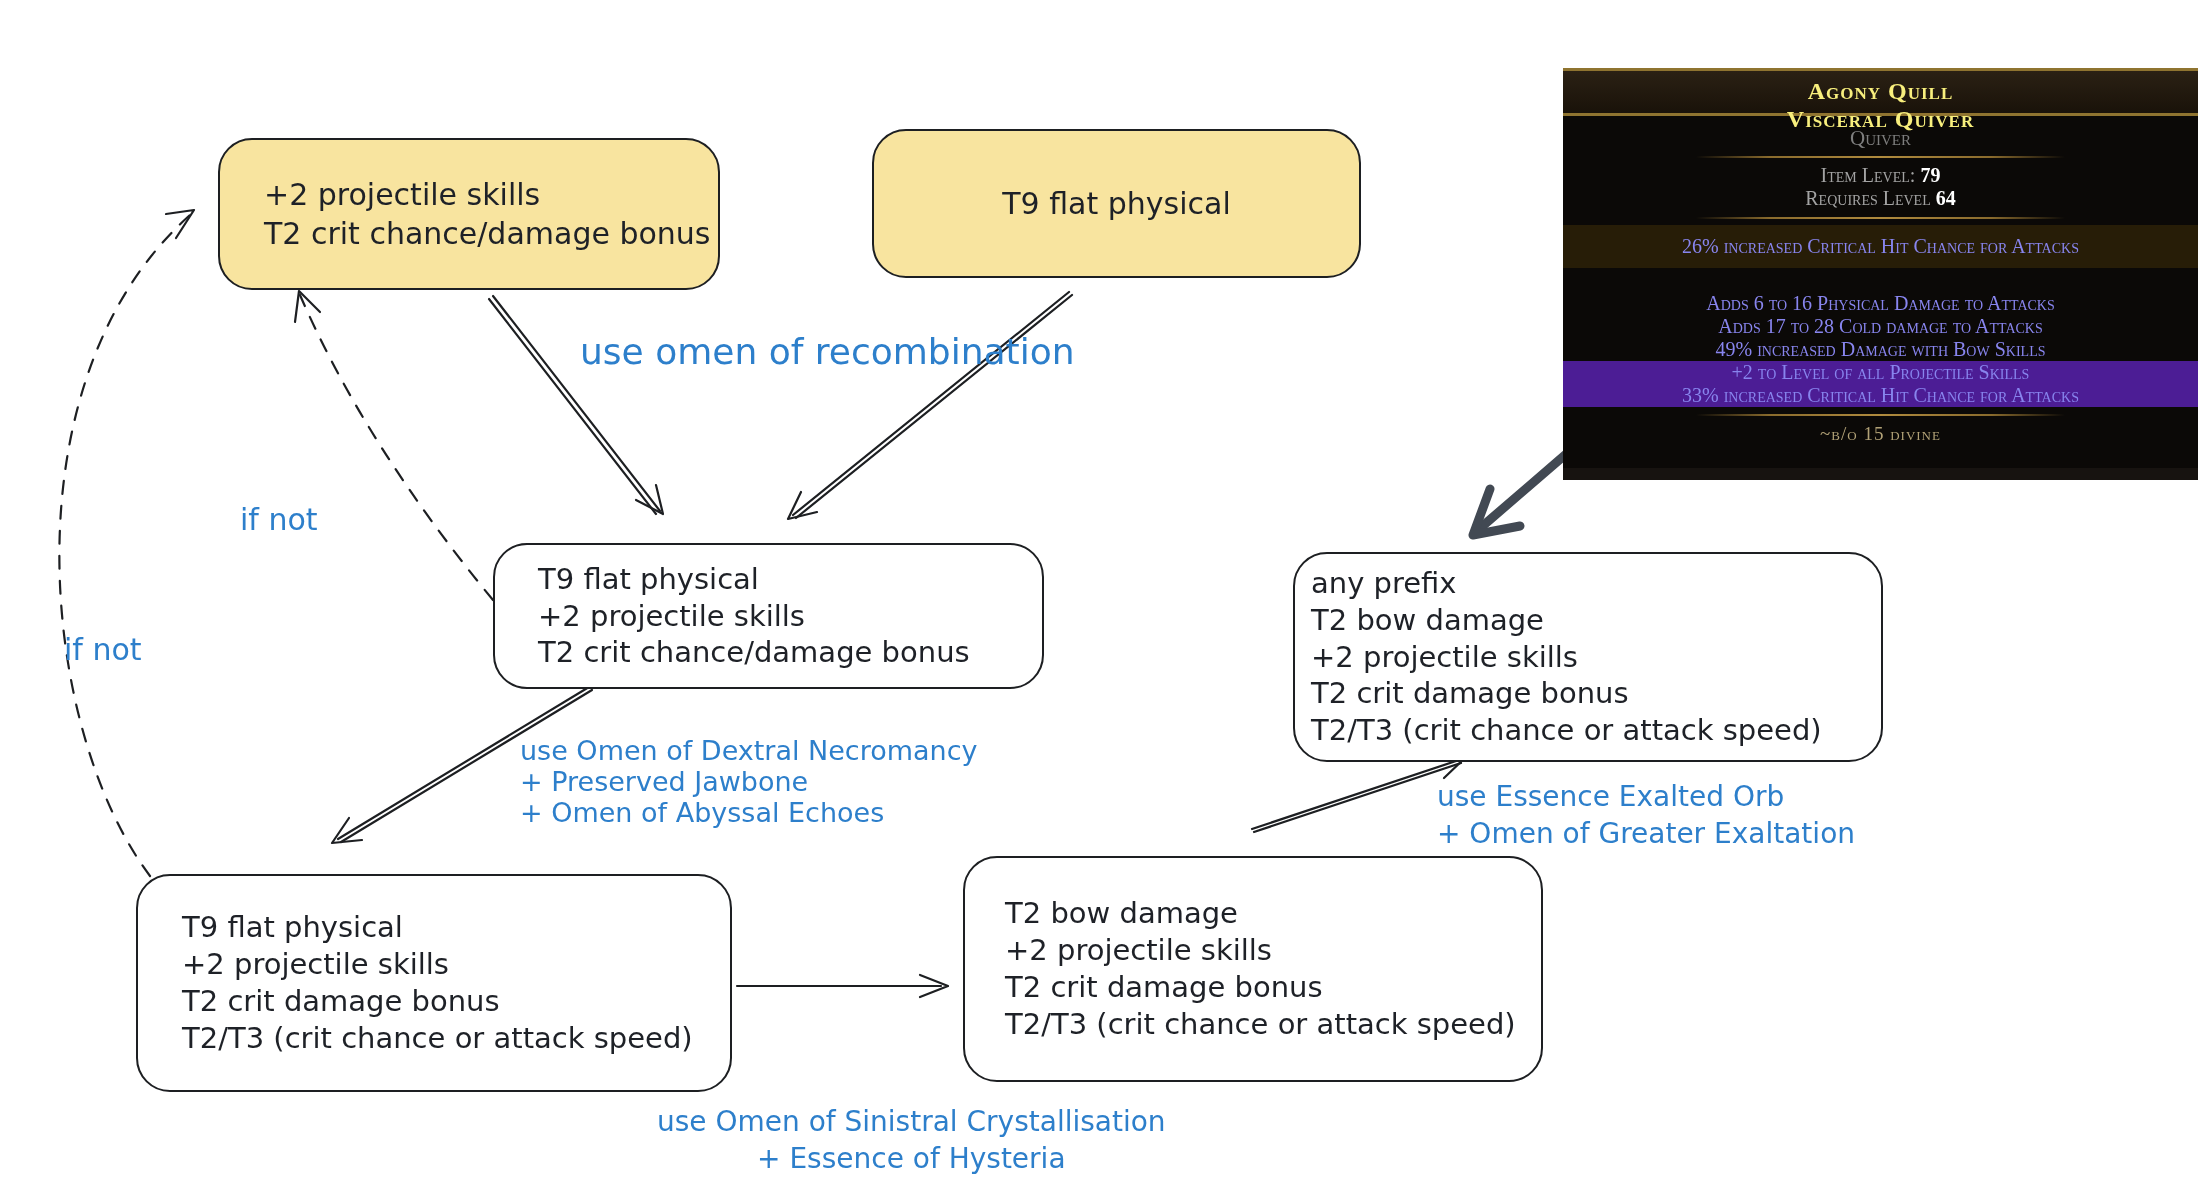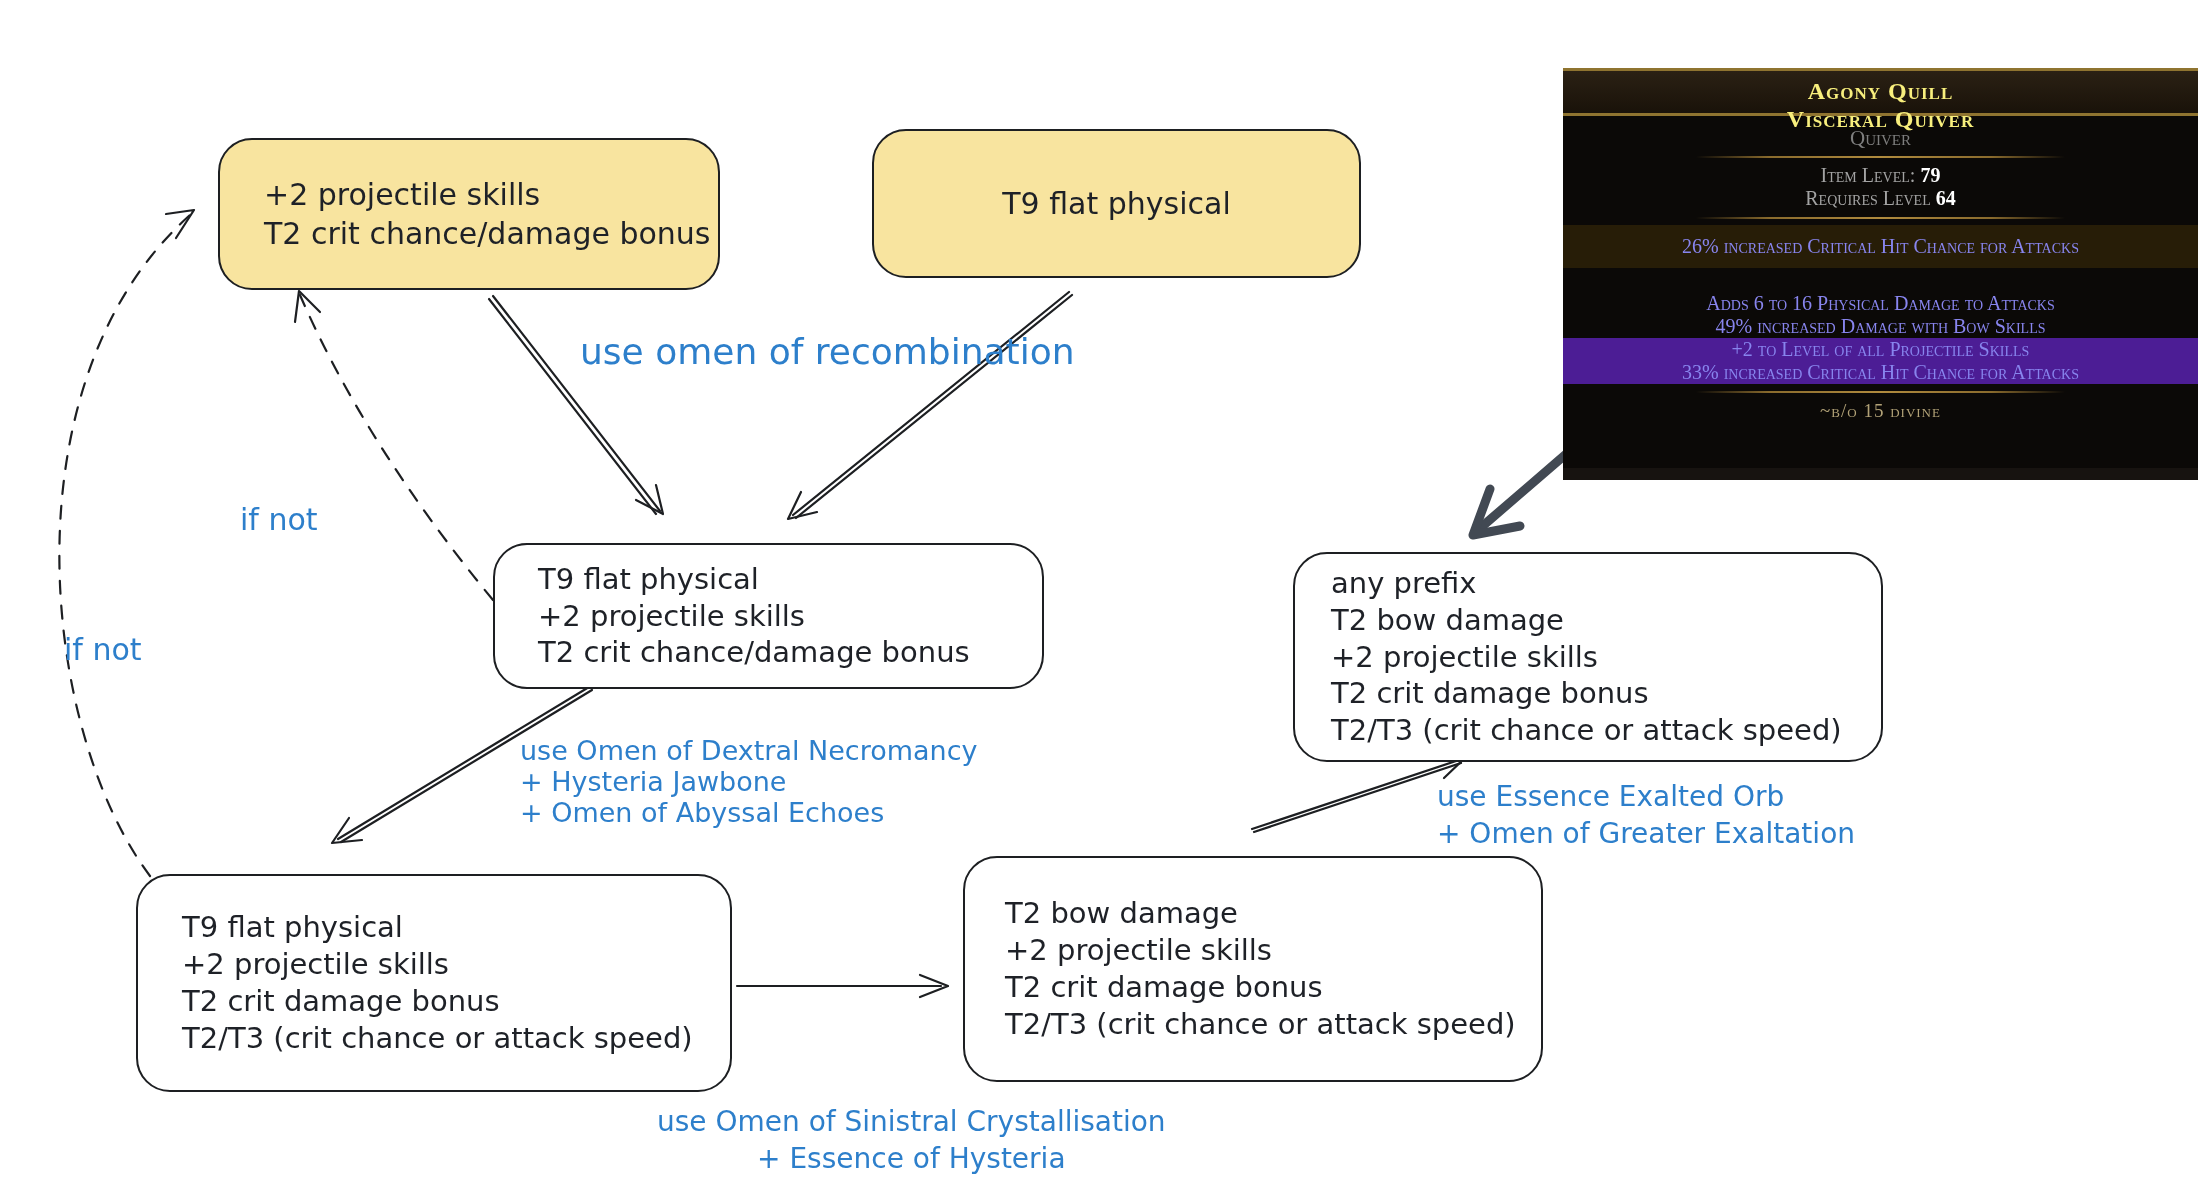--- a/index.html
+++ b/index.html
@@ -111,21 +111,21 @@
 <div class="node yellow centered" style="left:872px;top:129px;width:489px;height:149px;">
   <div class="line">T9 flat physical</div>
 </div>
 
 <div class="node" style="left:493px;top:543px;width:551px;height:146px;padding-left:43px;font-size:29px;line-height:1.26;">
   <div class="line">T9 flat physical</div>
   <div class="line">+2 projectile skills</div>
   <div class="line">T2 crit chance/damage bonus</div>
 </div>
 
-<div class="node" style="left:1293px;top:552px;width:590px;height:210px;padding-left:36px;font-size:29px;line-height:1.27;">
+<div class="node" style="left:1293px;top:552px;width:590px;height:210px;padding-left:16px;font-size:29px;line-height:1.27;">
   <div class="line">any prefix</div>
   <div class="line">T2 bow damage</div>
   <div class="line">+2 projectile skills</div>
   <div class="line">T2 crit damage bonus</div>
   <div class="line">T2/T3 (crit chance or attack speed)</div>
 </div>
 
 <div class="node" style="left:136px;top:874px;width:596px;height:218px;padding-left:44px;font-size:29px;line-height:1.28;">
   <div class="line">T9 flat physical</div>
   <div class="line">+2 projectile skills</div>
@@ -141,21 +141,21 @@
 </div>
 
 <div class="blue-label" style="left:580px;top:328px;font-size:36px;">use omen of recombination</div>
 
 <div class="blue-label" style="left:240px;top:500px;font-size:30px;">if not</div>
 
 <div class="blue-label" style="left:64px;top:630px;font-size:30px;">if not</div>
 
 <div class="blue-label" style="left:520px;top:735px;font-size:27px;line-height:31px;">
   <div>use  Omen of Dextral Necromancy</div>
-  <div>+ Hysteria Jawbone</div>
+  <div>+ Preserved Jawbone</div>
   <div>+ Omen of Abyssal Echoes</div>
 </div>
 
 <div class="blue-label" style="left:1437px;top:778px;font-size:28px;line-height:37px;">
   <div>use Essence Exalted Orb</div>
   <div>+ Omen of Greater Exaltation</div>
 </div>
 
 <div class="blue-label" style="left:657px;top:1103px;font-size:28px;line-height:37px;text-align:center;">
   <div>use Omen of Sinistral Crystallisation</div>
@@ -174,20 +174,21 @@
     <span class="tt-val">79</span>
   </div>
   <div class="tt-row">
     <span>Requires Level</span>
     <span class="tt-val">64</span>
   </div>
   <div class="tt-sep"></div>
   <div class="tt-implicit">26% increased Critical Hit Chance for Attacks</div>
   <div class="tt-mods">
     <div class="tt-mod">Adds 6 to 16 Physical Damage to Attacks</div>
+    <div class="tt-mod">Adds 17 to 28 Cold damage to Attacks</div>
     <div class="tt-mod">49% increased Damage with Bow Skills</div>
     <div class="tt-mod hl">+2 to Level of all Projectile Skills</div>
     <div class="tt-mod hl">33% increased Critical Hit Chance for Attacks</div>
   </div>
   <div class="tt-sep"></div>
   <div class="tt-price">~b/o 15 divine</div>
   <div class="tt-bottom"></div>
 </div>
 
 </body></html>

